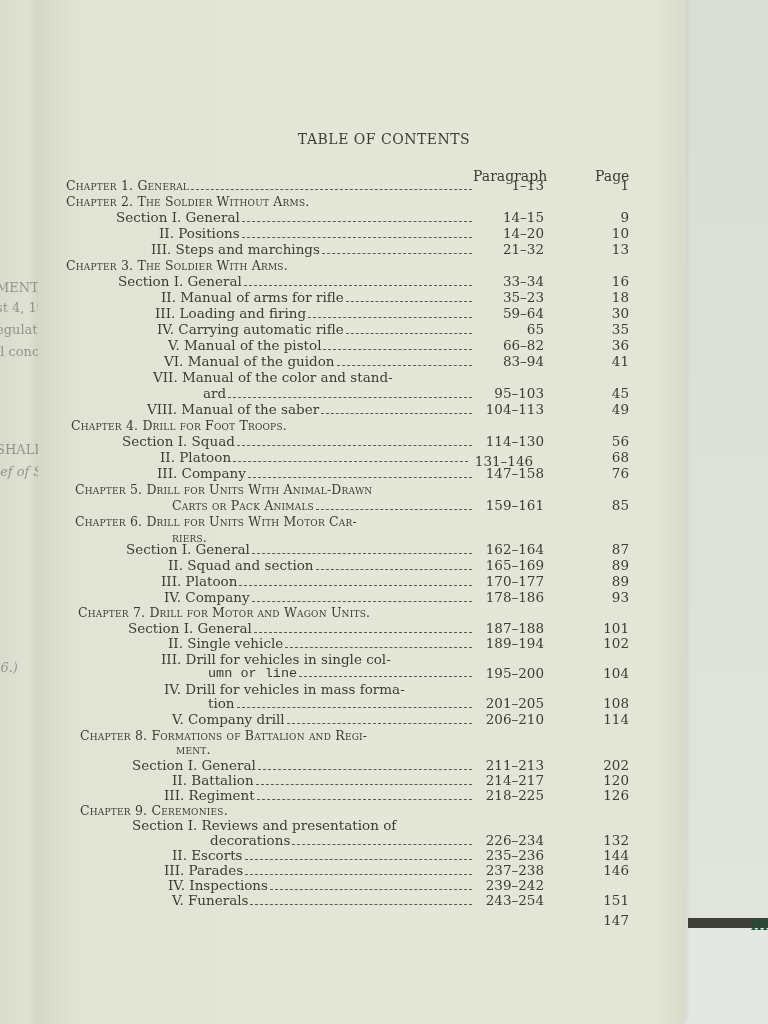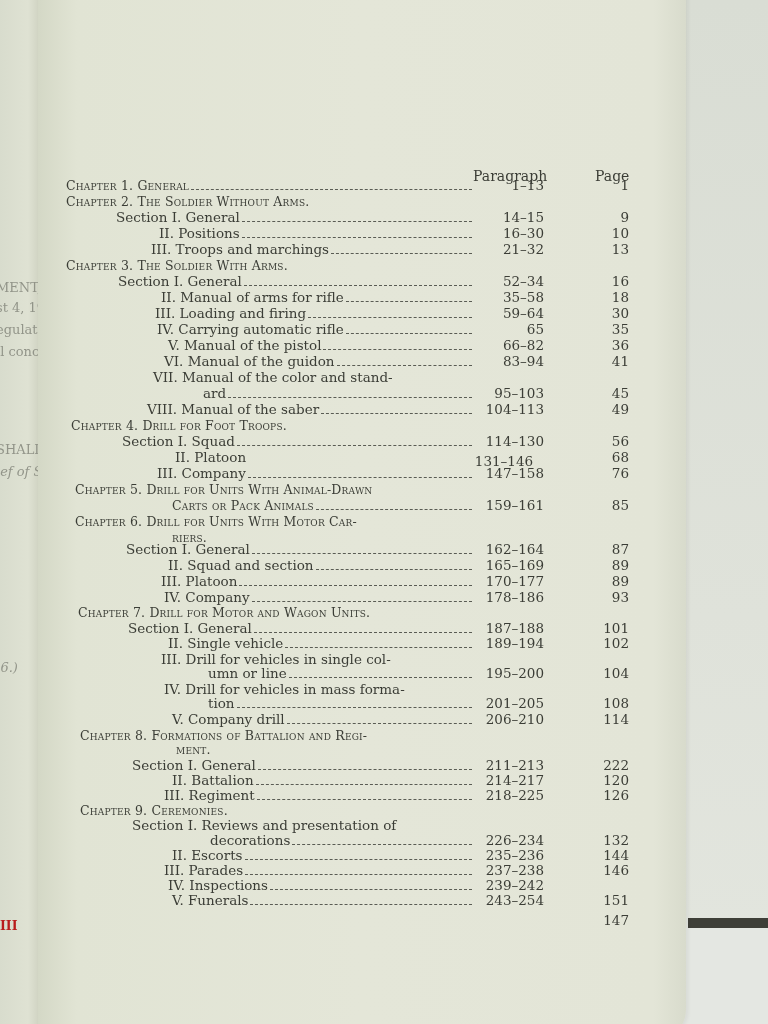--- a/index.html
+++ b/index.html
@@ -55,22 +55,22 @@
     }
     .para {
       position: absolute; font-size: 13.5px; color: #3b3d36; text-align: right;
       width: 80px;
     }
     .pg {
       position: absolute; font-size: 13.5px; color: #3b3d36; text-align: right;
       width: 40px;
     }
     .folio {
-      position: absolute; left: 0; width: 100%; top: 918px; text-align: left;
-      font-size: 12.5px; color: #b91c1c; font-weight: bold;
+      position: absolute; left: 0; width: 100%; top: 918px; text-align: right;
+      font-size: 12.5px; color: #14532d; font-weight: bold;
     }
   </style>
 </head>
 <body>
 
 <div class="backdrop"></div>
 <div class="backdrop-board"></div>
 <div class="backdrop-lower"></div>
 
 <div class="left-page">
@@ -79,20 +79,21 @@
   <div class="left-page-text" style="top:322px">egulatio</div>
   <div class="left-page-text" style="top:344px">ll conc</div>
   <div class="left-page-text" style="top:442px">SHALL</div>
   <div class="left-page-text" style="top:464px;font-style:italic">ief of S</div>
   <div class="left-page-text" style="top:660px;font-style:italic">-6.)</div>
 </div>
 
 <div class="page"></div>
 
 <div class="toc" id="toc">
+  <div class="title">TABLE OF CONTENTS</div>
   <div class="col-head" style="left:473px">Paragraph</div>
   <div class="col-head" style="left:595px">Page</div>
   <div id="rows">
       <div class="row label-wrap chapter" style="left: 66px; top: 178px; width: 406px;">
         <span>Chapter 1. General</span>
         <span class="leader"></span>
       </div>
       <div class="row para" style="left: 464px; top: 178px;">1–13</div>
       <div class="row pg" style="left: 589px; top: 178px;">1</div>
       <div class="row label-wrap chapter" style="left: 66px; top: 194px;">
@@ -101,42 +102,42 @@
       <div class="row label-wrap" style="left: 116px; top: 210px; width: 356px;">
         <span>Section I. General</span>
         <span class="leader"></span>
       </div>
       <div class="row para" style="left: 464px; top: 210px;">14–15</div>
       <div class="row pg" style="left: 589px; top: 210px;">9</div>
       <div class="row label-wrap" style="left: 159px; top: 226px; width: 313px;">
         <span>II. Positions</span>
         <span class="leader"></span>
       </div>
-      <div class="row para" style="left: 464px; top: 226px;">16–30</div>
+      <div class="row para" style="left: 464px; top: 226px;">14–20</div>
       <div class="row pg" style="left: 589px; top: 226px; text-align: right;">10</div>
       <div class="row label-wrap" style="left: 151px; top: 242px; width: 321px;">
-        <span>III. Troops and marchings</span>
+        <span>III. Steps and marchings</span>
         <span class="leader"></span>
       </div>
       <div class="row para" style="left: 464px; top: 242px;">21–32</div>
       <div class="row pg" style="left: 589px; top: 242px;">13</div>
       <div class="row label-wrap chapter" style="left: 66px; top: 258px;">
         <span>Chapter 3. The Soldier With Arms.</span>
       </div>
       <div class="row label-wrap" style="left: 118px; top: 274px; width: 354px;">
         <span>Section I. General</span>
         <span class="leader"></span>
       </div>
-      <div class="row para" style="left: 464px; top: 274px;">52–34</div>
+      <div class="row para" style="left: 464px; top: 274px;">33–34</div>
       <div class="row pg" style="left: 589px; top: 274px;">16</div>
       <div class="row label-wrap" style="left: 161px; top: 290px; width: 311px;">
         <span>II. Manual of arms for rifle</span>
         <span class="leader"></span>
       </div>
-      <div class="row para" style="left: 464px; top: 290px;">35–58</div>
+      <div class="row para" style="left: 464px; top: 290px;">35–23</div>
       <div class="row pg" style="left: 589px; top: 290px;">18</div>
       <div class="row label-wrap" style="left: 155px; top: 306px; width: 317px;">
         <span>III. Loading and firing</span>
         <span class="leader"></span>
       </div>
       <div class="row para" style="left: 464px; top: 306px;">59–64</div>
       <div class="row pg" style="left: 589px; top: 306px;">30</div>
       <div class="row label-wrap" style="left: 157px; top: 322px; width: 315px;">
         <span>IV. Carrying automatic rifle</span>
         <span class="leader"></span>
@@ -172,21 +173,21 @@
       <div class="row pg" style="left: 589px; top: 402px;">49</div>
       <div class="row label-wrap chapter" style="left: 71px; top: 418px;">
         <span>Chapter 4. Drill for Foot Troops.</span>
       </div>
       <div class="row label-wrap" style="left: 122px; top: 434px; width: 350px;">
         <span>Section I. Squad</span>
         <span class="leader"></span>
       </div>
       <div class="row para" style="left: 464px; top: 434px;">114–130</div>
       <div class="row pg" style="left: 589px; top: 434px;">56</div>
-      <div class="row label-wrap" style="left: 173px; top: 450px; width: 308px; flex-direction: column;">
+      <div class="row label-wrap" style="left: 160px; top: 450px; width: 308px;">
         <span>II. Platoon</span>
         <span class="leader"></span>
       </div>
       <div class="row para" style="left: 464px; top: 454px; text-align: center;">131–146</div>
       <div class="row pg" style="left: 589px; top: 450px;">68</div>
       <div class="row label-wrap" style="left: 157px; top: 466px; width: 315px;">
         <span>III. Company</span>
         <span class="leader"></span>
       </div>
       <div class="row para" style="left: 464px; top: 466px;">147–158</div>
@@ -241,21 +242,21 @@
       <div class="row pg" style="left: 589px; top: 621px;">101</div>
       <div class="row label-wrap" style="left: 168px; top: 636px; width: 304px;">
         <span>II. Single vehicle</span>
         <span class="leader"></span>
       </div>
       <div class="row para" style="left: 464px; top: 636px;">189–194</div>
       <div class="row pg" style="left: 589px; top: 636px;">102</div>
       <div class="row label-wrap" style="left: 161px; top: 652px;">
         <span>III. Drill for vehicles in single col-</span>
       </div>
-      <div class="row label-wrap" style="left: 208px; top: 666px; width: 264px;">
+      <div class="row label-wrap" style="left: 208px; top: 666px; width: 264px; font-family: Liberation Mono, monospace;">
         <span>umn or line</span>
         <span class="leader"></span>
       </div>
       <div class="row para" style="left: 464px; top: 666px;">195–200</div>
       <div class="row pg" style="left: 589px; top: 666px;">104</div>
       <div class="row label-wrap" style="left: 164px; top: 682px;">
         <span>IV. Drill for vehicles in mass forma-</span>
       </div>
       <div class="row label-wrap" style="left: 208px; top: 696px; width: 264px;">
         <span>tion</span>
@@ -273,21 +274,21 @@
         <span>Chapter 8. Formations of Battalion and Regi-</span>
       </div>
       <div class="row label-wrap chapter" style="left: 176px; top: 742px;">
         <span>ment.</span>
       </div>
       <div class="row label-wrap" style="left: 132px; top: 758px; width: 340px;">
         <span>Section I. General</span>
         <span class="leader"></span>
       </div>
       <div class="row para" style="left: 464px; top: 758px;">211–213</div>
-      <div class="row pg" style="left: 589px; top: 758px;">222</div>
+      <div class="row pg" style="left: 589px; top: 758px;">202</div>
       <div class="row label-wrap" style="left: 172px; top: 773px; width: 300px;">
         <span>II. Battalion</span>
         <span class="leader"></span>
       </div>
       <div class="row para" style="left: 464px; top: 773px;">214–217</div>
       <div class="row pg" style="left: 589px; top: 773px;">120</div>
       <div class="row label-wrap" style="left: 164px; top: 788px; width: 308px;">
         <span>III. Regiment</span>
         <span class="leader"></span>
       </div>

